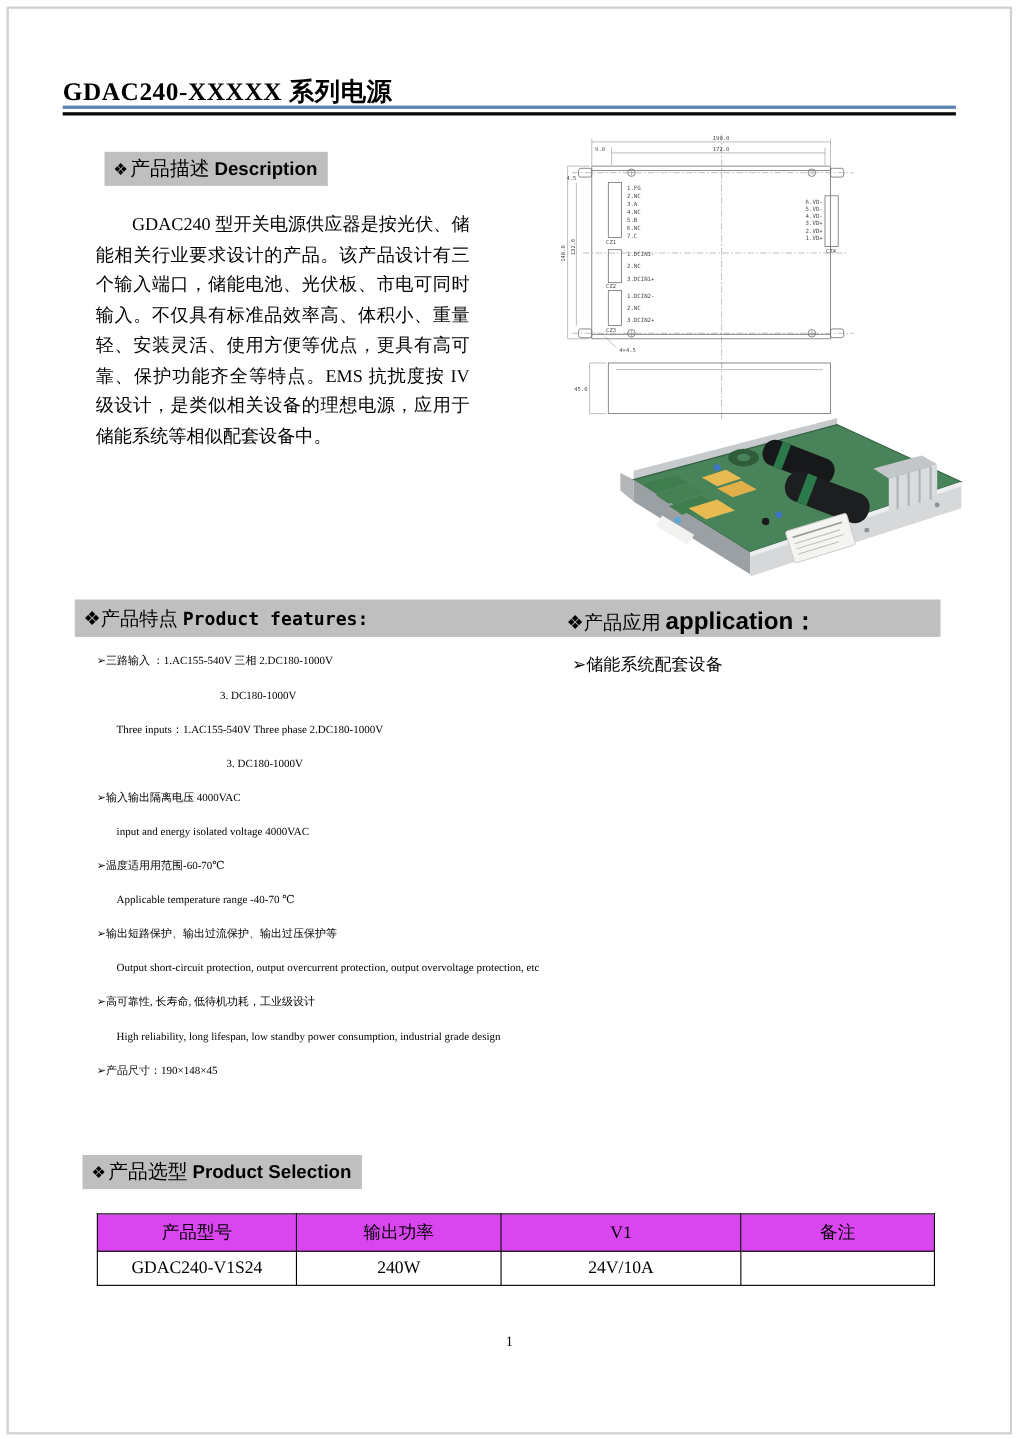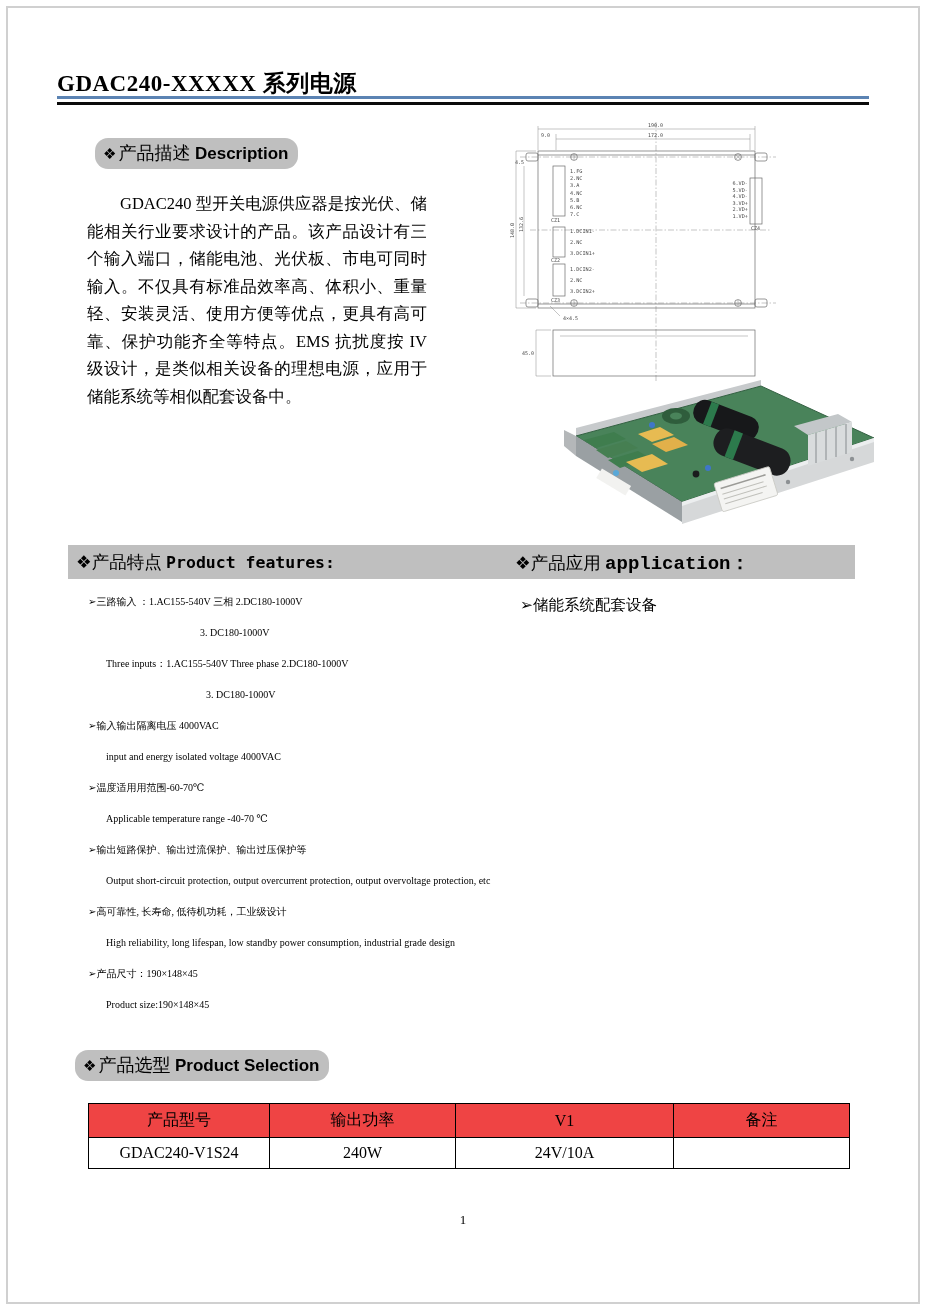--- a/index.html
+++ b/index.html
@@ -8,33 +8,33 @@
   .abs{position:absolute;}
   .frame{left:6px;top:6px;width:910px;height:1294px;border:2px solid #d0d0d0;}
 
   
   .doc-title{left:57px;top:68px;font-size:23px;font-weight:bold;letter-spacing:.5px;
              font-family:"Liberation Serif","DejaVu Serif",serif;}
   .rule-blue{left:57px;top:96px;width:812px;height:3px;background:#5b83b3;}
   .rule-black{left:57px;top:102px;width:812px;height:3px;background:#0a0a0a;}
 
   
-  .sec-head{background:#bfbfbf;padding:3px 10px 4px 8px;font-size:18px;white-space:nowrap;border-radius:13px;}
+  .sec-head{background:#bfbfbf;padding:3px 10px 4px 8px;font-size:18px;white-space:nowrap;}
   .sec-head .marker{font-size:15px;margin-right:2px;}
   .sec-head .zh{font-family:"Liberation Serif","DejaVu Serif",serif;}
   .sec-head .en{font-family:"Liberation Sans","DejaVu Sans",sans-serif;font-weight:bold;font-size:17px;}
   .head-desc{left:95px;top:138px;}
   .head-sel{left:75px;top:1050px;}
 
   .bar-feat{left:68px;top:545px;width:744px;height:34px;background:#bfbfbf;padding-left:43px;}
   .bar-feat .hgroup{position:absolute;top:5px;white-space:nowrap;font-size:17.5px;}
   .hg-features{left:8px;}
   .hg-application{left:447px;}
   .hgroup .en-mono{font-family:"DejaVu Sans Mono",monospace;font-weight:bold;font-size:16.5px;}
-  .hgroup .en-sans{font-family:Liberation Mono, monospace;font-weight:bold;font-size:19px;}
+  .hgroup .en-sans{font-family:Liberation Sans, sans-serif;font-weight:bold;font-size:22px;}
 
   
   .desc-body{left:87px;top:190px;width:340px;font-size:16.5px;line-height:27.5px;
              text-align:justify;text-indent:2em;}
 
   
   .feat-list{left:88px;top:586px;width:795px;}
   .feat-line{font-size:10px;line-height:31px;white-space:pre;}
   .t-en{padding-left:18px;}
   .t-sub{padding-left:112px;}
@@ -42,21 +42,21 @@
 
   
   .app-list{left:520px;top:588px;width:370px;}
   .app-line{font-size:15.5px;line-height:33px;white-space:pre;}
   .app-list .t-en{padding-left:28px;}
 
   
   .sel-table{left:88px;top:1103px;width:757px;border-collapse:collapse;table-layout:fixed;}
   .sel-table th,.sel-table td{border:1.6px solid #000;font-weight:normal;
       text-align:center;font-size:16px;padding:0;}
-  .sel-table th{background:#ef4444;height:33px;}
+  .sel-table th{background:#d946ef;height:33px;}
   .sel-table td{height:30px;background:#fff;}
   .c1{width:180px;}.c2{width:185px;}.c3{width:217px;}.c4{width:175px;}
 
   .page-num{left:0;top:1212px;width:926px;text-align:center;font-size:13px;}
 
   
   .drawing{left:508px;top:120px;width:380px;height:270px;}
   .drawing svg{width:100%;height:100%;}
   .dline{stroke:#6a6a6a;stroke-width:0.7;fill:none;}
   .dthin{stroke:#8a8a8a;stroke-width:0.5;fill:none;}
@@ -261,21 +261,20 @@
       <div class="feat-line t-sub2"><span>3. DC180-1000V</span></div>
       <div class="feat-line t-zh"><span>➢输入输出隔离电压 4000VAC</span></div>
       <div class="feat-line t-en"><span>input and energy isolated voltage 4000VAC</span></div>
       <div class="feat-line t-zh"><span>➢温度适用用范围-60-70℃</span></div>
       <div class="feat-line t-en"><span>Applicable temperature range -40-70 ℃</span></div>
       <div class="feat-line t-zh"><span>➢输出短路保护、输出过流保护、输出过压保护等</span></div>
       <div class="feat-line t-en"><span>Output short-circuit protection, output overcurrent protection, output overvoltage protection, etc</span></div>
       <div class="feat-line t-zh"><span>➢高可靠性, 长寿命, 低待机功耗，工业级设计</span></div>
       <div class="feat-line t-en"><span>High reliability, long lifespan, low standby power consumption, industrial grade design</span></div>
       <div class="feat-line t-zh"><span>➢产品尺寸：190×148×45</span></div>
-      <div class="feat-line t-en"><span>Product size:190×148×45</span></div>
     </div>
 
   <div class="abs app-list">
       <div class="app-line t-zh"><span>➢储能系统配套设备</span></div>
     </div>
 
   <div class="abs sec-head head-sel">
     <span class="marker">❖</span><span class="zh">产品选型</span>
     <span class="en">Product Selection</span>
   </div>

